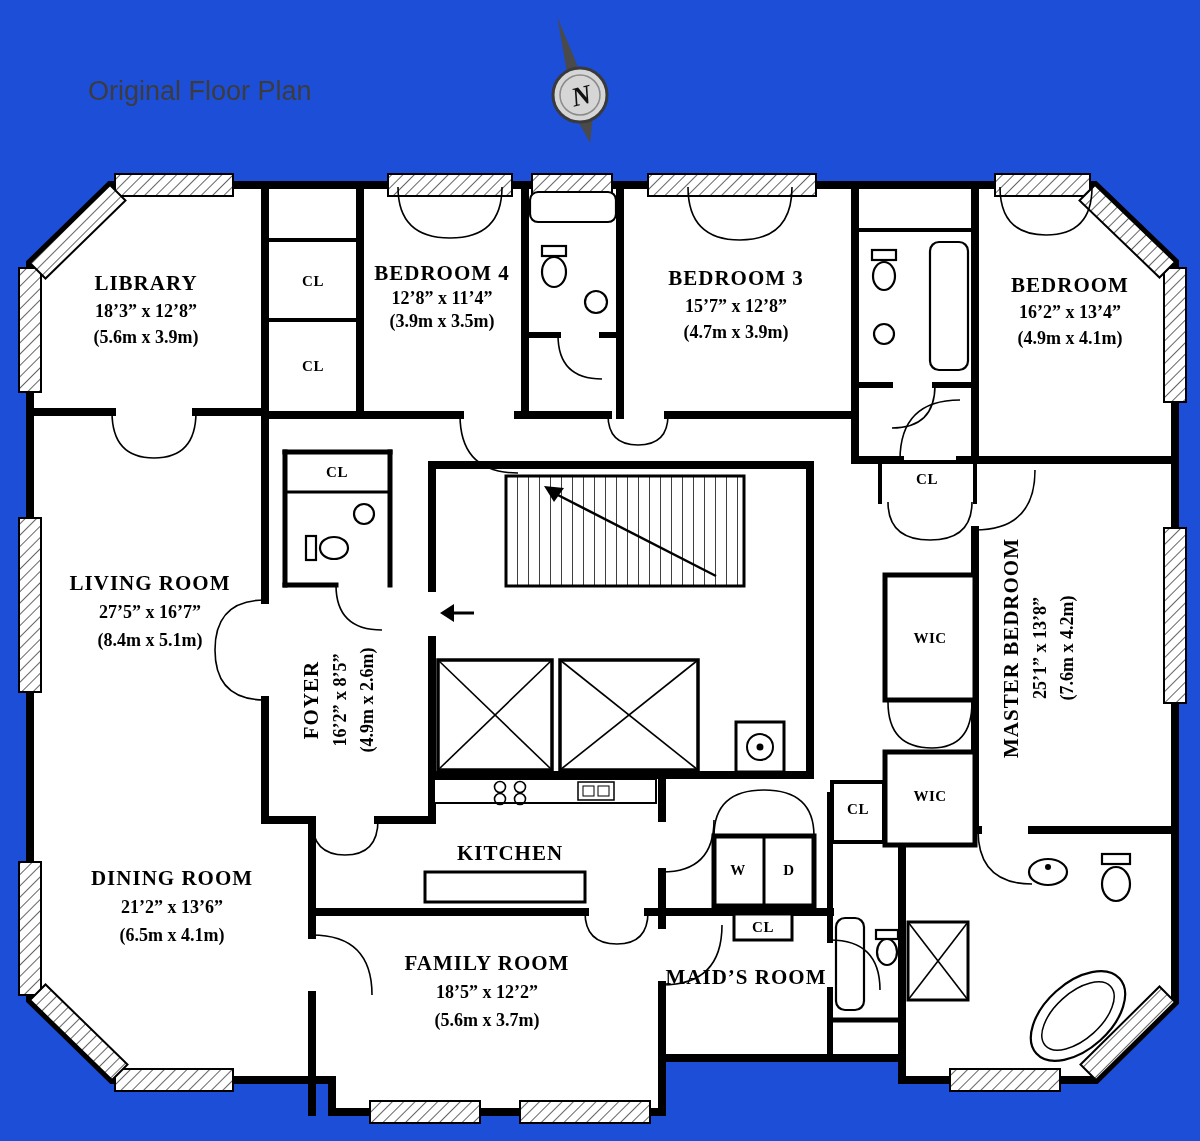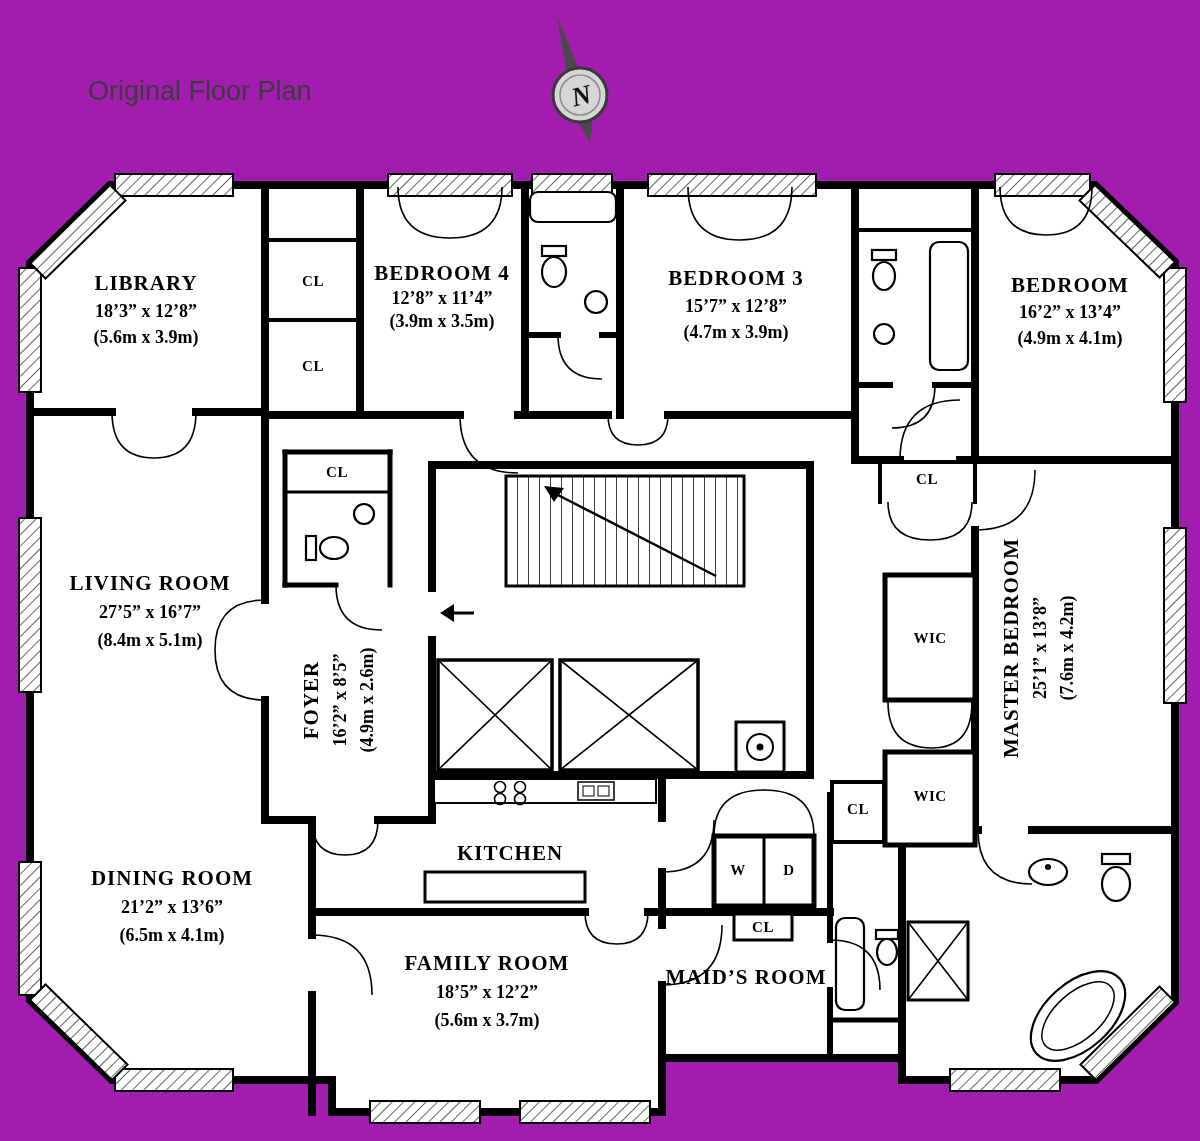--- a/index.html
+++ b/index.html
@@ -1,16 +1,16 @@
 <!DOCTYPE html>
 <html><head>
 <meta charset="utf-8">
 <style>
   html,body { margin:0; padding:0; background:#ffffff; }
-  .plan-wrap { position:relative; width:1200px; height:1141px; background:#a21caf; overflow:hidden; }
+  .plan-wrap { position:relative; width:1200px; height:1141px; background:#1d4ed8; overflow:hidden; }
   svg { display:block; }
   svg text { fill:#000; text-anchor:middle; }
   .title   { font-family:"Liberation Sans", sans-serif; font-size:27px; fill:#3c3c3c; text-anchor:start; }
   .rname   { font-family:"Liberation Serif", serif; font-weight:bold; font-size:21px; letter-spacing:1px; }
   .rdim    { font-family:"Liberation Serif", serif; font-weight:bold; font-size:18px; }
   .rsmall  { font-family:"Liberation Serif", serif; font-weight:bold; font-size:15px; letter-spacing:.5px; }
   .nfont   { font-family:"Liberation Serif", serif; font-weight:bold; font-style:italic; font-size:27px; fill:#111; }
   .wall    { stroke:#000; stroke-linecap:square; }
   .door    { fill:none; stroke:#000; stroke-width:1.6; }
   .fix     { fill:#fff; stroke:#000; stroke-width:2.2; }

